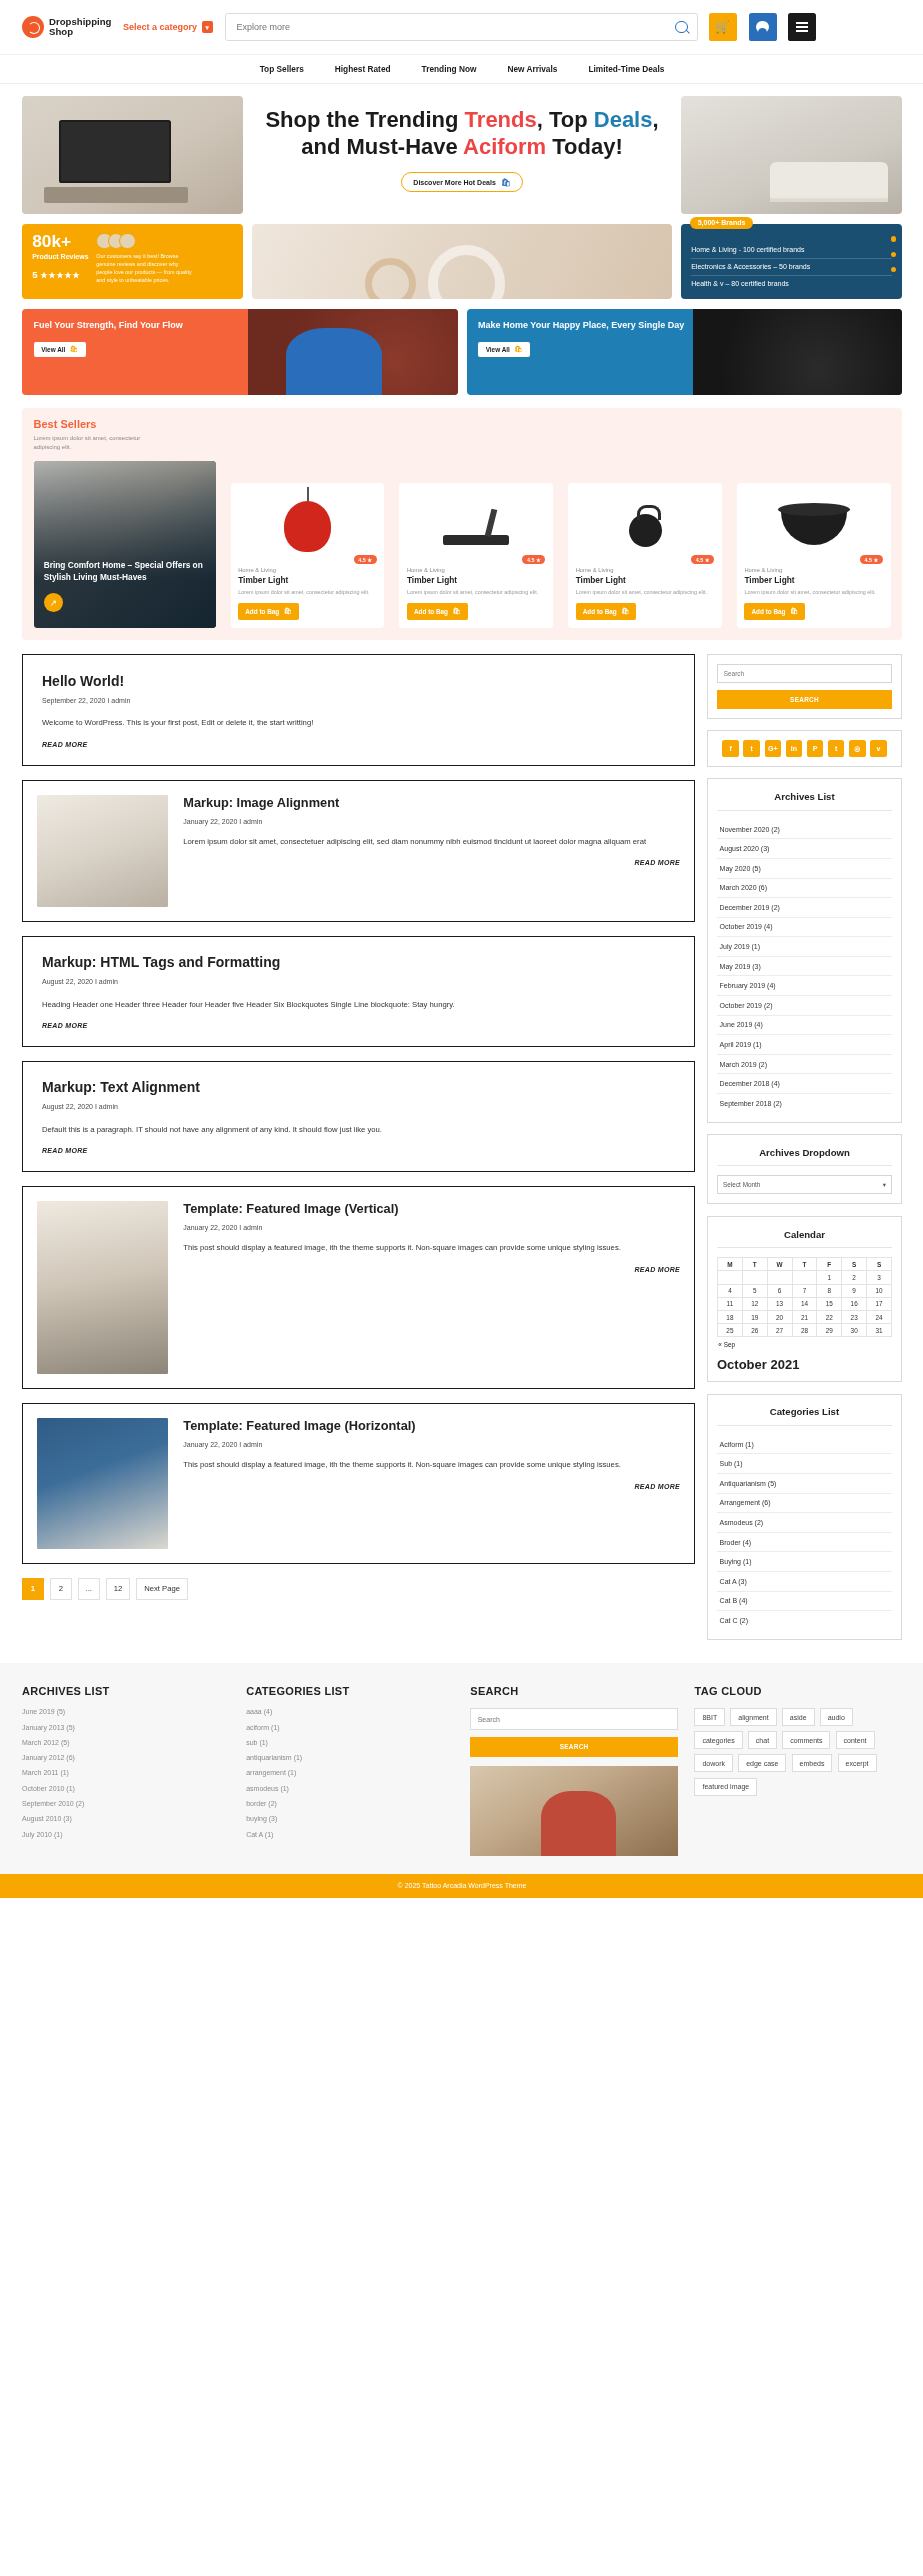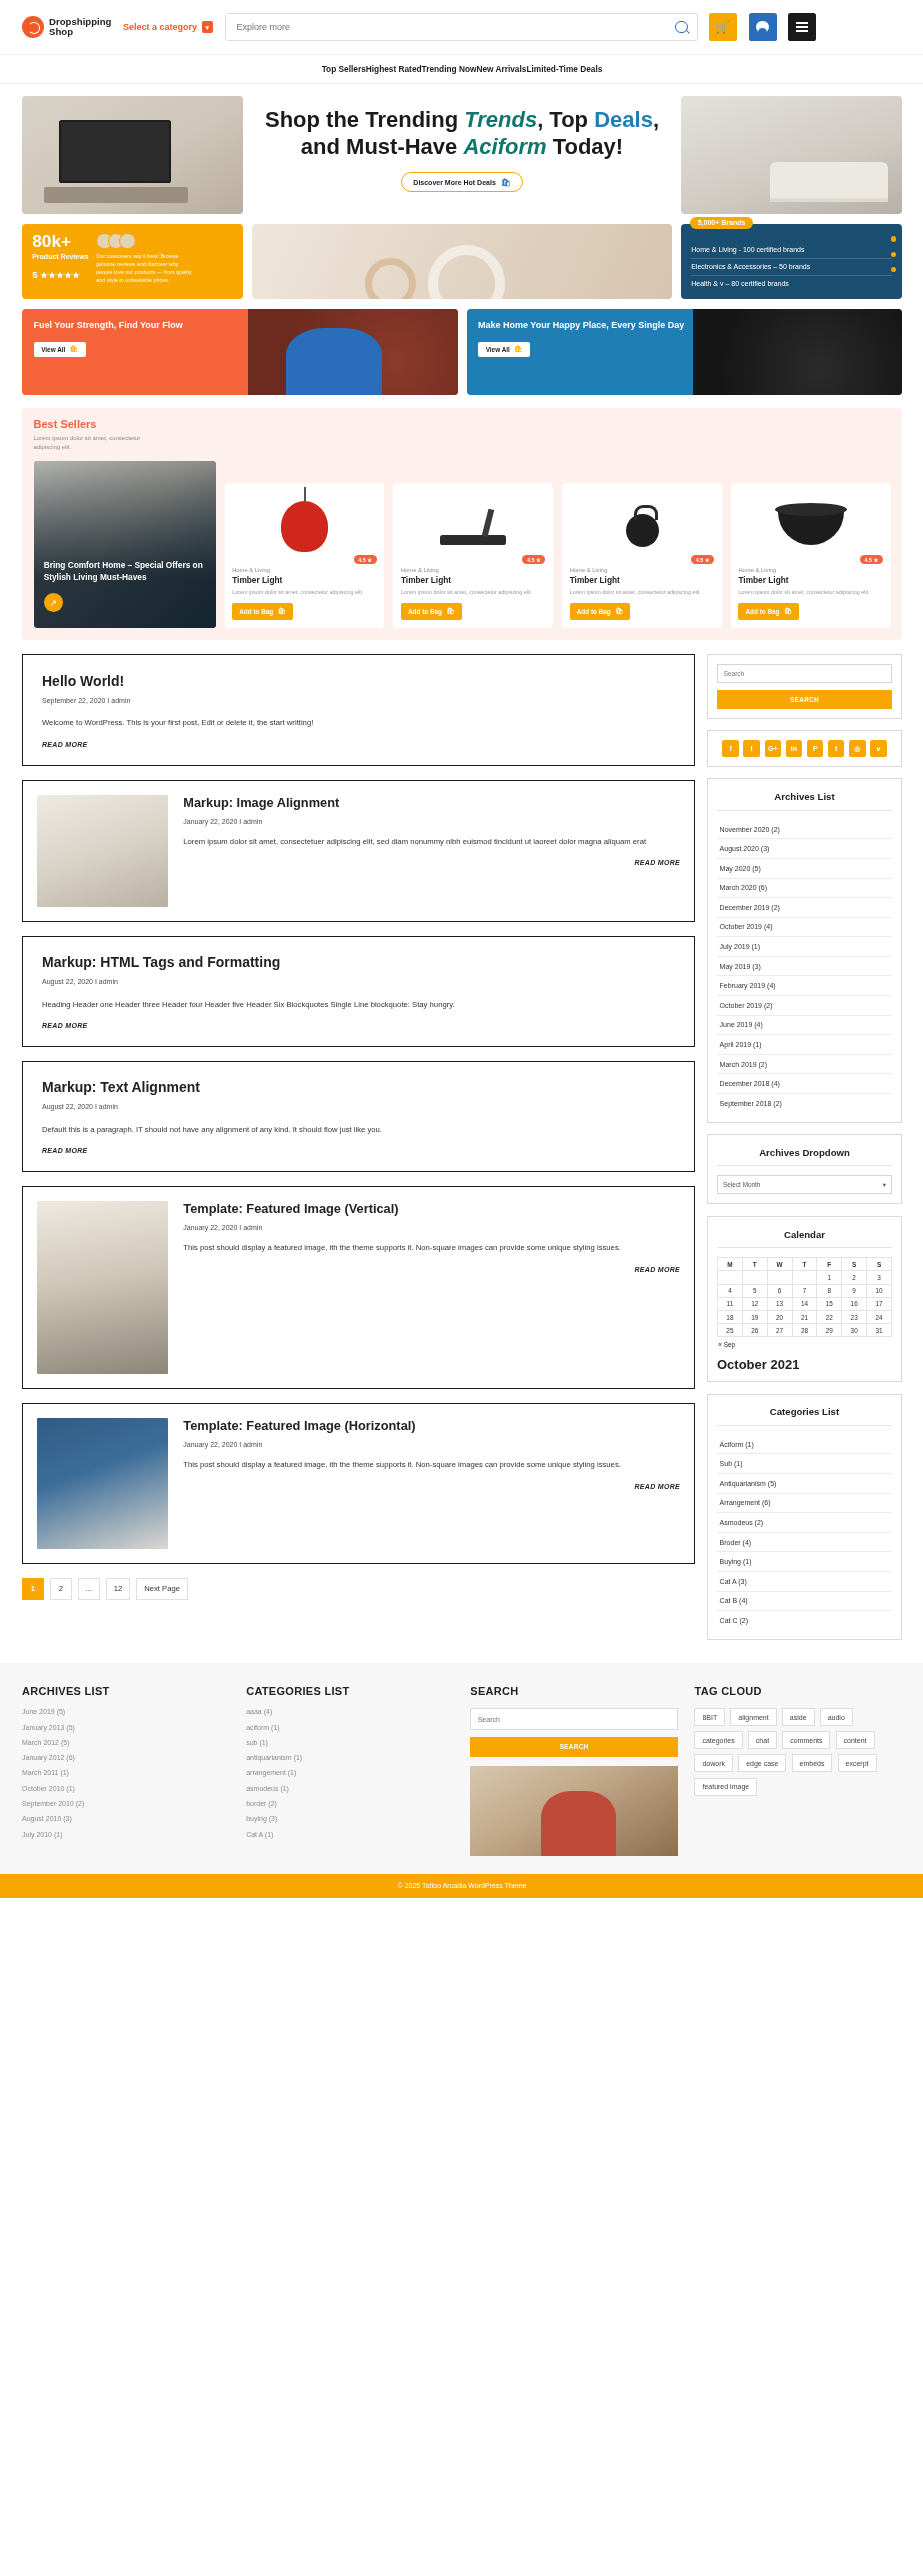--- a/index.html
+++ b/index.html
@@ -71,21 +71,21 @@
   .avatar-inner:after {
     content:""; position:absolute; left:1.9px; top:7px; width:9px; height:5.8px;
     background:#2a6ebb; border-radius: 4.5px 4.5px 0 0;
   }
   .burger { background: #1a1a1a; flex-direction: column; gap: 2.6px; }
   .burger span { display:block; width: 12.8px; height: 1.3px; background: #fff; }
 
   
   .nav {
     height: 29px; display: flex; align-items: center; justify-content: center;
-    font-size: 8.3px; font-weight: bold; color: #1b1b1b;
+    gap: 31px; font-size: 8.3px; font-weight: bold; color: #1b1b1b;
     border-bottom: 0.6px solid #ececec;
   }
 
   
   .hero { display: flex; gap: 9px; padding: 11.5px 22px 0 22px; align-items: stretch; }
   .hero-img {
     width: 221px; height: 118px; border-radius: 3.8px; position: relative; overflow: hidden;
     background: linear-gradient(150deg,#d9d2c7 0%, #cfc6b9 55%, #b9ad9d 100%);
   }
   .hero-img.r {
@@ -102,21 +102,21 @@
   .hero-img .sofa {
     position:absolute; right:14px; bottom:11.5px; width:118px; height:40px;
     background:#ece9e3; border-radius:6.4px 6.4px 2.6px 2.6px; box-shadow: 0 -6.4px 0 -2.6px #dedad2 inset;
   }
   .hero-center {
     flex: 1; text-align: center; padding-top: 10.2px;
   }
   .hero-center h1 {
     margin: 0; font-size: 22px; line-height: 1.25; font-weight: bold; color: #1b1b1b;
   }
-  .hero-center h1 .or { color: #0f766e; font-style: italic; }
+  .hero-center h1 .or { color: #ef4444; }
   .hero-center h1 .bl { color: #1f7fb5; }
   .hero-cta {
     margin: 11.5px auto 0; display: inline-flex; align-items: center; gap: 5.1px;
     border: 0.6px solid #f7a700; color: #1b1b1b; border-radius: 11.5px;
     padding: 4.5px 11.5px; font-size: 7px; font-weight: bold;
   }
   .hero-cta .bag { color: #2a6ebb; font-size: 7.7px; }
 
   
   .strip { display: flex; gap: 9px; padding: 10.2px 22px 0 22px; }
@@ -190,21 +190,21 @@
   .c3 .ph-person {
     position:absolute; left: 18%; bottom: 0; width: 46%; height: 78%;
     background: #2a6ebb; border-radius: 40% 40% 0 0;
   }
   .c3.yellow .ph-person { background: #c98f4f; border-radius: 45% 45% 10% 10%; }
 
   
   .bs-wrap { margin: 12.8px 22px 0 22px; background: #fdf0ed; border-radius: 3.8px; padding: 10.2px 11.5px 12.8px; }
   .bs-title { font-size: 11px; font-weight: bold; color: #f4633a; }
   .bs-sub { font-size: 6px; color: #8a8a8a; margin-top: 3.2px; line-height: 1.5; max-width: 121px; }
-  .bs-row { display: flex; gap: 9px; margin-top: 9px; align-items: stretch; }
+  .bs-row { display: flex; gap: 15px; margin-top: 9px; align-items: stretch; }
   .bs-promo {
     width: 182px; border-radius: 3.8px; position: relative; overflow: hidden;
     background: linear-gradient(160deg,#3b5a72 0%, #24414f 100%); color: #fff;
     padding: 10.2px; min-height: 163px;
   }
   .bs-promo .img {
     position: absolute; inset: 0;
     background: linear-gradient(180deg, rgba(20,40,55,.25) 0%, rgba(14,30,42,.85) 70%),
                 linear-gradient(140deg,#e7e2d8 0%, #b8b0a2 45%, #3a4c57 100%);
   }

